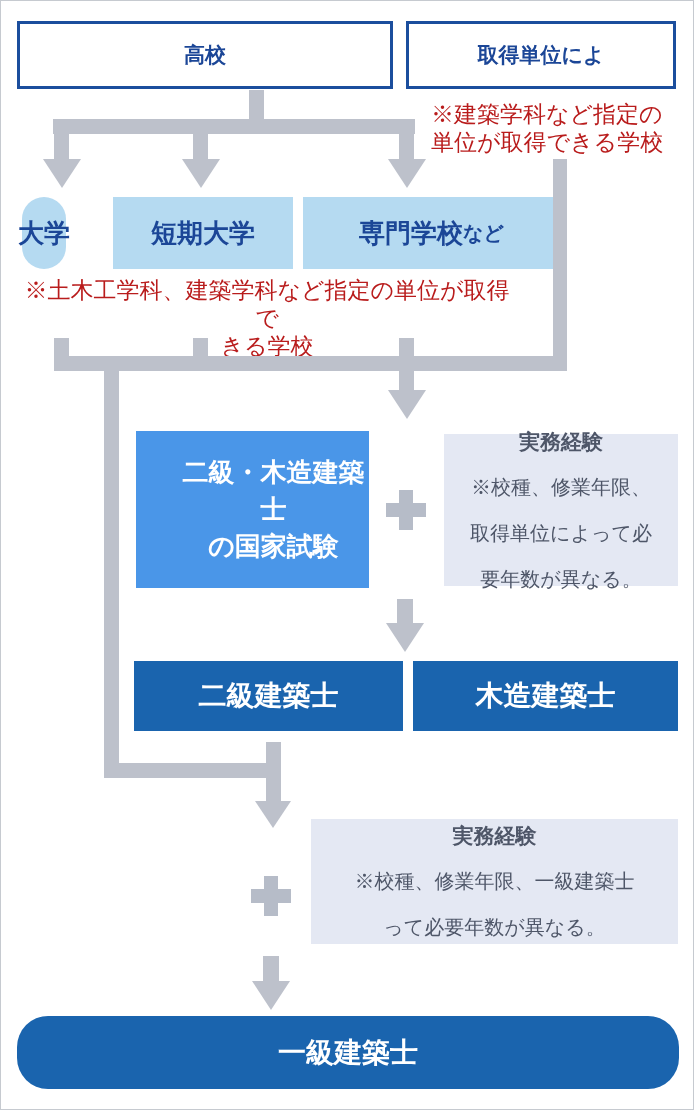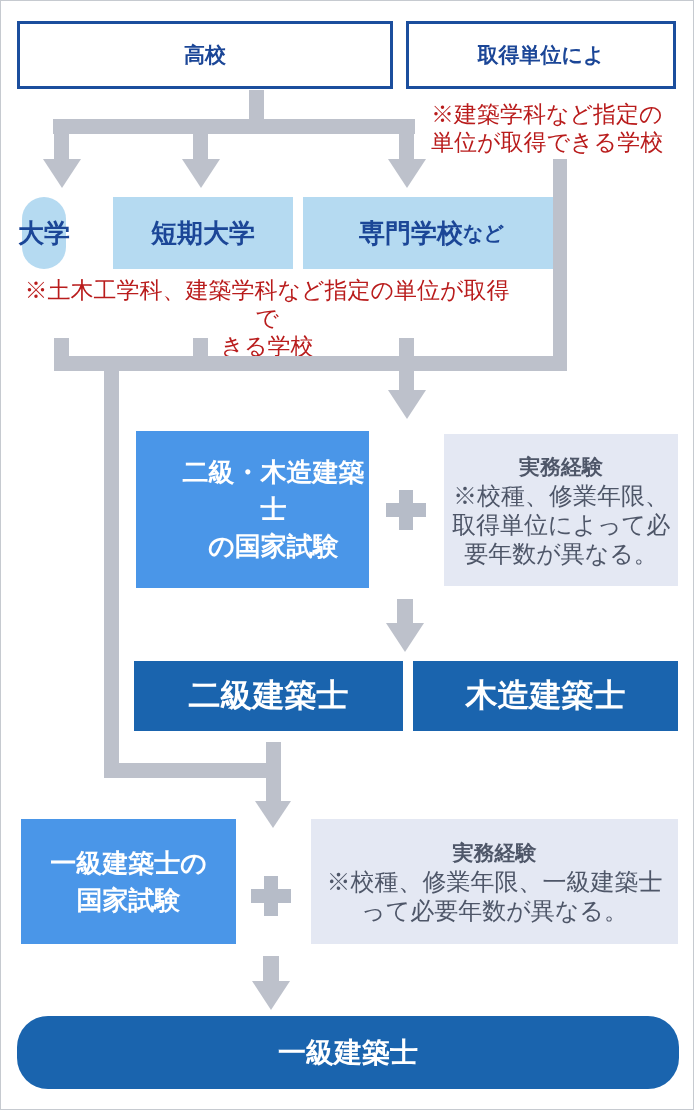--- a/index.html
+++ b/index.html
@@ -33,31 +33,31 @@
   
   .mblue-box{
     background:#4a96e8;color:#ffffff;
     font-weight:bold;font-size:26px;line-height:37px;
     display:flex;flex-direction:column;align-items:center;justify-content:center;
     text-align:center;
   }
   
   .dblue-box{
     background:#1a64ae;color:#ffffff;
-    font-weight:bold;font-size:32px;
+    font-weight:bold;font-size:28px;
     display:flex;align-items:center;justify-content:center;
   }
   
   .gray-panel{
     background:#e4e8f3;color:#4e5668;
     display:flex;flex-direction:column;align-items:center;justify-content:center;
     text-align:center;
   }
   .gray-panel .panel-title{font-weight:bold;font-size:21px;line-height:29px;}
-  .gray-panel .panel-line{font-size:24px;line-height:29px;}
+  .gray-panel .panel-line{font-size:20px;line-height:29px;margin-top:17px;}
   
   .note{color:#b91c1c;font-size:23px;line-height:28px;}
   
   .gline{background:#bdc1cb;}
   .ahead{width:0;height:0;border-left:19px solid transparent;border-right:19px solid transparent;border-top:29px solid #bdc1cb;}
   
   .plus{width:40px;height:40px;position:absolute;}
   .plus::before{content:"";position:absolute;left:0;top:13px;width:40px;height:14px;background:#b6bcc8;}
   .plus::after{content:"";position:absolute;left:13px;top:0;width:14px;height:40px;background:#b6bcc8;}
 </style>
@@ -144,24 +144,20 @@
   <div class="abs dblue-box" style="left:412px;top:660px;width:265px;height:70px;">
     <span>木造建築士</span>
   </div>
 
   <div class="abs gline" style="left:103px;top:762px;width:177px;height:15px;"></div>
   <div class="abs" style="left:0;top:0;">
     <div class="abs gline" style="left:265px;top:741px;width:15px;height:60px;"></div>
     <div class="abs ahead" style="left:254px;top:800px;border-left-width:18px;border-right-width:18px;border-top-width:27px;"></div>
   </div>
 
-  <div class="abs mblue-box" style="left:20px;top:818px;width:215px;height:125px;">
-    <div>一級建築士の</div>
-    <div>国家試験</div>
-  </div>
 
   <div class="plus abs" style="left:250px;top:875px;"></div>
 
   <div class="abs gray-panel" style="left:310px;top:818px;width:367px;height:125px;">
     <div class="panel-title">実務経験</div>
     <div class="panel-line">※校種、修業年限、一級建築士</div>
     <div class="panel-line">って必要年数が異なる。</div>
   </div>
 
   <div class="abs" style="left:0;top:0;">

